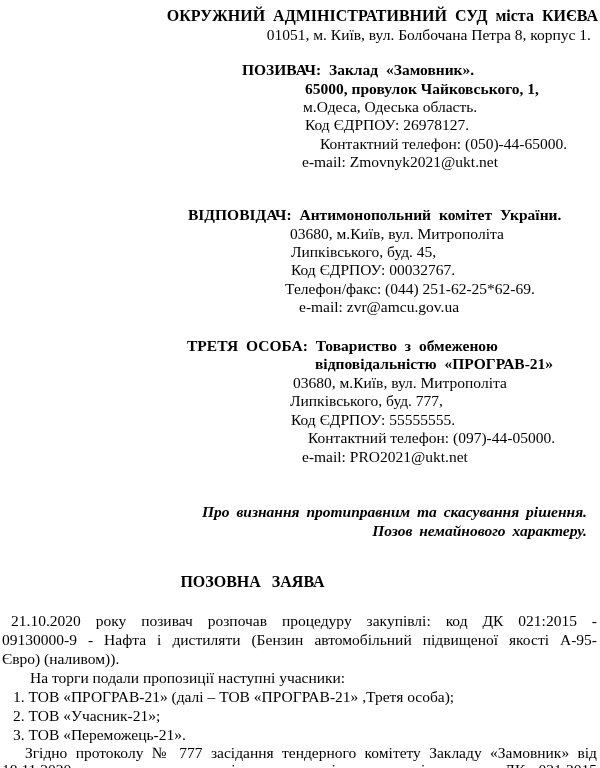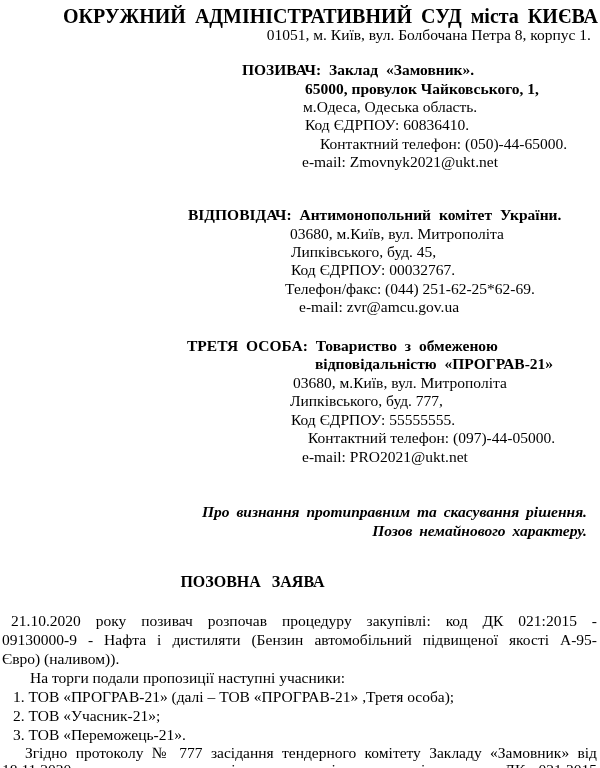--- a/index.html
+++ b/index.html
@@ -25,37 +25,37 @@
   .bold { font-weight: bold; }
   .ital { font-style: italic; }
   .center-al { left: 0; width: 505px; text-align: center; white-space: nowrap; }
   .just {
     white-space: normal;
     text-align: justify;
     text-align-last: justify;
     overflow: hidden;
     max-height: 19px;
   }
-  .court-title { font-size: 20px; word-spacing: 4px; }
+  .court-title { font-size: 16px; word-spacing: 4px; }
   .party-label { word-spacing: 4px; }
   .subject-line { word-spacing: 3px; }
   .doc-heading { font-size: 16px; word-spacing: 7px; }
 </style>
 </head>
 <body>
 
 <div class="page">
 
   <div class="ln bold court-title" style="top:7px; right:2px;">ОКРУЖНИЙ АДМІНІСТРАТИВНИЙ СУД міста КИЄВА</div>
   <div class="ln" style="top:26px; right:9px;">01051, м. Київ, вул. Болбочана Петра 8, корпус 1.</div>
 
   <div class="ln bold party-label" style="left:242px; top:61px;">ПОЗИВАЧ: Заклад «Замовник».</div>
   <div class="ln" style="left:305px; top:80px;font-weight:bold;">65000, провулок Чайковського, 1,</div>
   <div class="ln" style="left:303px; top:98px;">м.Одеса, Одеська область.</div>
-  <div class="ln" style="left:305px; top:116px;">Код ЄДРПОУ: 60836410.</div>
+  <div class="ln" style="left:305px; top:116px;">Код ЄДРПОУ: 26978127.</div>
   <div class="ln" style="left:320px; top:135px;text-align:right;">Контактний телефон: (050)-44-65000.</div>
   <div class="ln" style="left:302px; top:153px;">e-mail: Zmovnyk2021@ukt.net</div>
 
   <div class="ln bold party-label" style="left:188px; top:206px;">ВІДПОВІДАЧ: Антимонопольний комітет України.</div>
   <div class="ln" style="left:290px; top:225px;">03680, м.Київ, вул. Митрополіта</div>
   <div class="ln" style="left:291px; top:243px;">Липківського, буд. 45,</div>
   <div class="ln" style="left:291px; top:261px;">Код ЄДРПОУ: 00032767.</div>
   <div class="ln" style="left:285px; top:280px;">Телефон/факс: (044) 251-62-25*62-69.</div>
   <div class="ln" style="left:299px; top:298px;">e-mail: zvr@amcu.gov.ua</div>
 

